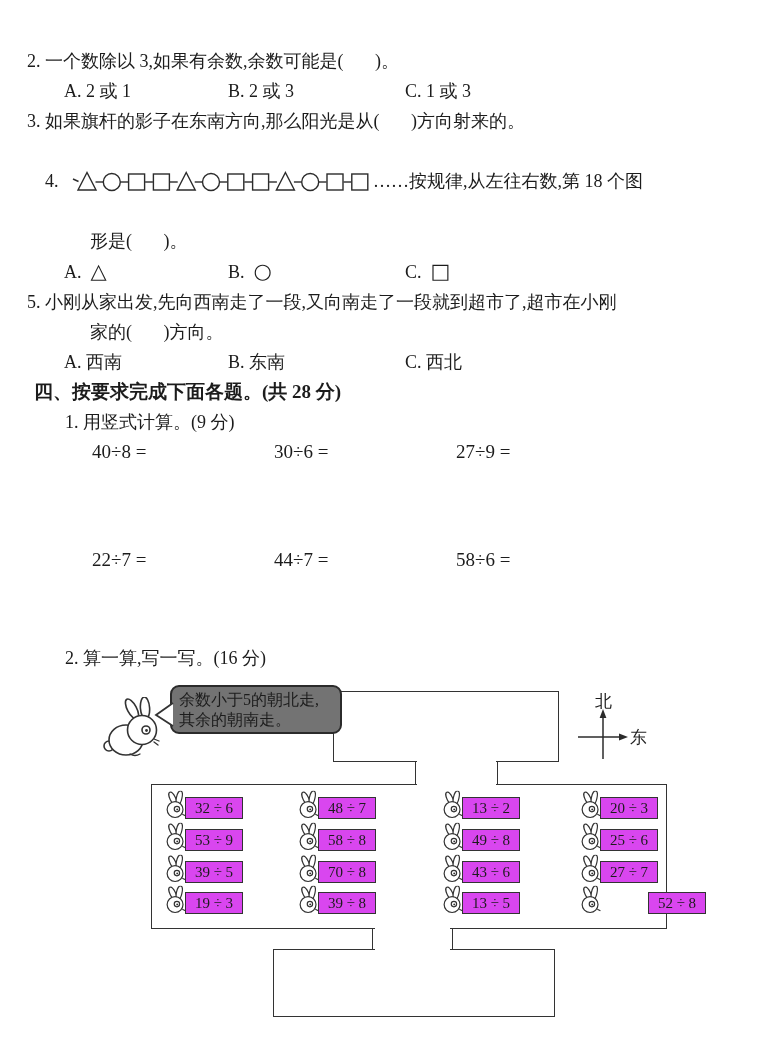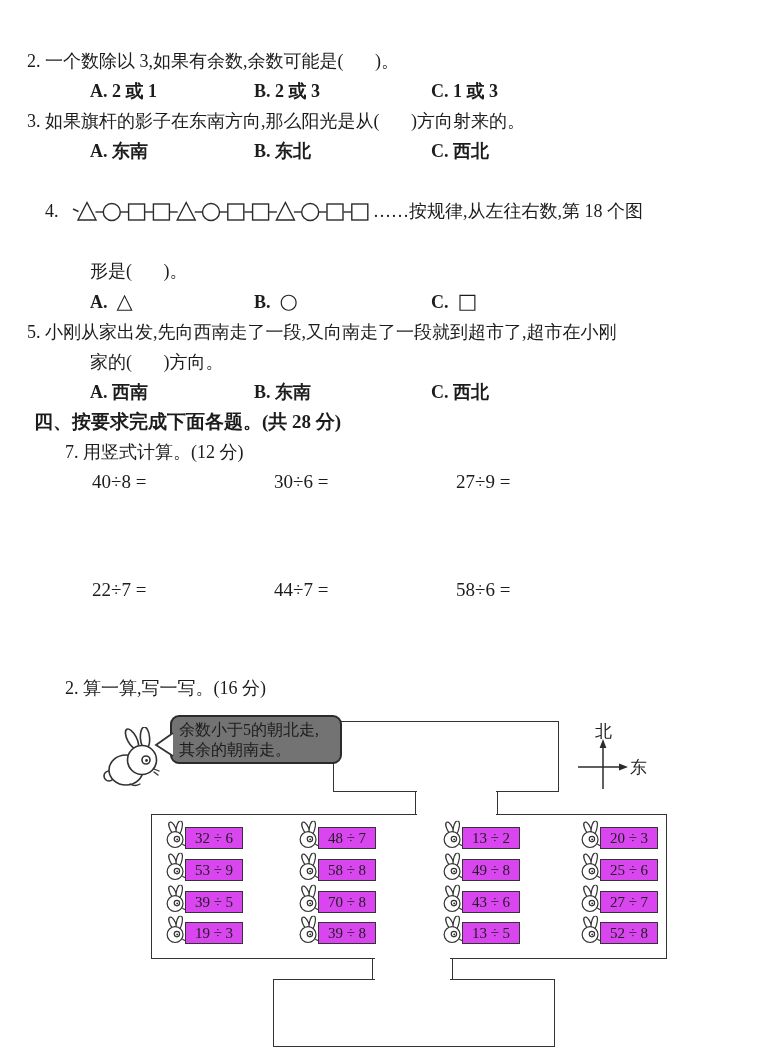--- a/index.html
+++ b/index.html
@@ -4,21 +4,21 @@
 <style>
   html,body { margin:0; padding:0; }
   body {
     width:762px; height:1063px; overflow:hidden;
     background:#ffffff; color:#1c1c1c;
     font-family:"Liberation Serif","DejaVu Serif",serif;
   }
   .sheet { padding-top:46px; }
   .qline  { margin-left:27px; font-size:18px; line-height:30px; white-space:pre-wrap; }
   .qcont  { margin-left:90px; font-size:18px; line-height:30px; white-space:pre-wrap;font-family:Liberation Serif, serif; }
-  .opts   { margin-left:90px; font-size:18px; line-height:30px;font-weight:bold; }
+  .opts   { margin-left:64px; font-size:18px; line-height:30px; }
   .opt    { display:inline-block; white-space:pre-wrap; vertical-align:top; }
   .opt.w1 { width:164px; } .opt.w2 { width:177px; }
   .shape-glyph { font-size:21px; margin-left:9px; font-family:"DejaVu Sans",sans-serif; }
   .sec-title { margin-left:34px; font-size:19px; font-weight:bold; line-height:30px; white-space:pre-wrap; }
   .sub-title { margin-left:65px; font-size:18px; line-height:30px; white-space:pre-wrap; }
   .calc-row  { margin-left:92px; font-size:19px; line-height:30px; }
   .calc-row span { display:inline-block; width:182px; white-space:pre-wrap; }
   .spacer-rows { height:78px; } .spacer-sub2 { height:68px; }
   .q4num { display:inline-block; width:26px; }
   #bead-svg { vertical-align:-7px; }
@@ -63,23 +63,20 @@
 </svg>
 
 <div class="sheet">
 
   <div class="qline">2. 一个数除以 3,如果有余数,余数可能是(       )。</div>
   <div class="opts">
     <span class="opt w1">A. 2 或 1</span><span class="opt w2">B. 2 或 3</span><span class="opt">C. 1 或 3</span>
   </div>
 
   <div class="qline">3. 如果旗杆的影子在东南方向,那么阳光是从(       )方向射来的。</div>
-  <div class="opts">
-    <span class="opt w1">A. 东南</span><span class="opt w2">B. 东北</span><span class="opt">C. 西北</span>
-  </div>
 
   <div class="qline">
     <span class="q4num">4.</span><svg id="bead-svg" width="302" height="26" viewBox="0 0 302 26">
         <line x1="2" y1="11" x2="7.5" y2="13.5" stroke="#2b2b2b" stroke-width="1.4"></line>
         <line x1="24.499999999999996" y1="14" x2="32.3" y2="14" stroke="#2b2b2b" stroke-width="1.4"></line>
         <line x1="49.3" y1="14" x2="57.099999999999994" y2="14" stroke="#2b2b2b" stroke-width="1.4"></line>
         <line x1="74.10000000000001" y1="14" x2="81.9" y2="14" stroke="#2b2b2b" stroke-width="1.4"></line>
         <line x1="98.9" y1="14" x2="106.7" y2="14" stroke="#2b2b2b" stroke-width="1.4"></line>
         <line x1="123.7" y1="14" x2="131.5" y2="14" stroke="#2b2b2b" stroke-width="1.4"></line>
         <line x1="148.5" y1="14" x2="156.3" y2="14" stroke="#2b2b2b" stroke-width="1.4"></line>
@@ -107,21 +104,21 @@
     <span class="opt w1"><span>A.</span><span class="shape-glyph">△</span></span><span class="opt w2"><span>B.</span><span class="shape-glyph">○</span></span><span class="opt"><span>C.</span><span class="shape-glyph">□</span></span>
   </div>
 
   <div class="qline">5. 小刚从家出发,先向西南走了一段,又向南走了一段就到超市了,超市在小刚</div>
   <div class="qcont">家的(       )方向。</div>
   <div class="opts">
     <span class="opt w1">A. 西南</span><span class="opt w2">B. 东南</span><span class="opt">C. 西北</span>
   </div>
 
   <div class="sec-title">四、按要求完成下面各题。(共 28 分)</div>
-  <div class="sub-title">7. 用竖式计算。(12 分)</div>
+  <div class="sub-title">1. 用竖式计算。(9 分)</div>
 
   <div class="calc-row">
     <span>40÷8 =</span><span>30÷6 =</span><span>27÷9 =</span>
   </div>
   <div class="spacer-rows"></div>
   <div class="calc-row">
     <span>22÷7 =</span><span>44÷7 =</span><span>58÷6 =</span>
   </div>
   <div class="spacer-sub2"></div>
 
@@ -252,21 +249,21 @@
             <use href="#rabbit-sym"></use>
           </svg>
           <div class="card-box">25 ÷ 6</div>
         </div>
         <div class="card" style="left: 428px; top: 67px;">
           <svg class="card-rabbit" viewBox="0 0 26 30">
             <use href="#rabbit-sym"></use>
           </svg>
           <div class="card-box">27 ÷ 7</div>
         </div>
-        <div class="card" style="left: 428px; top: 98px;">
+        <div class="card" style="left: 428px; top: 98px; gap: 48px;">
           <svg class="card-rabbit" viewBox="0 0 26 30">
             <use href="#rabbit-sym"></use>
           </svg>
           <div class="card-box">52 ÷ 8</div>
         </div>
       </div>
 
     <div class="wall" style="left:372px; top:247px; height:23px;"></div>
     <div class="wall" style="left:452px; top:247px; height:23px;"></div>
     <div class="box" style="left:273px; top:268px; width:280px; height:66px;"></div>

